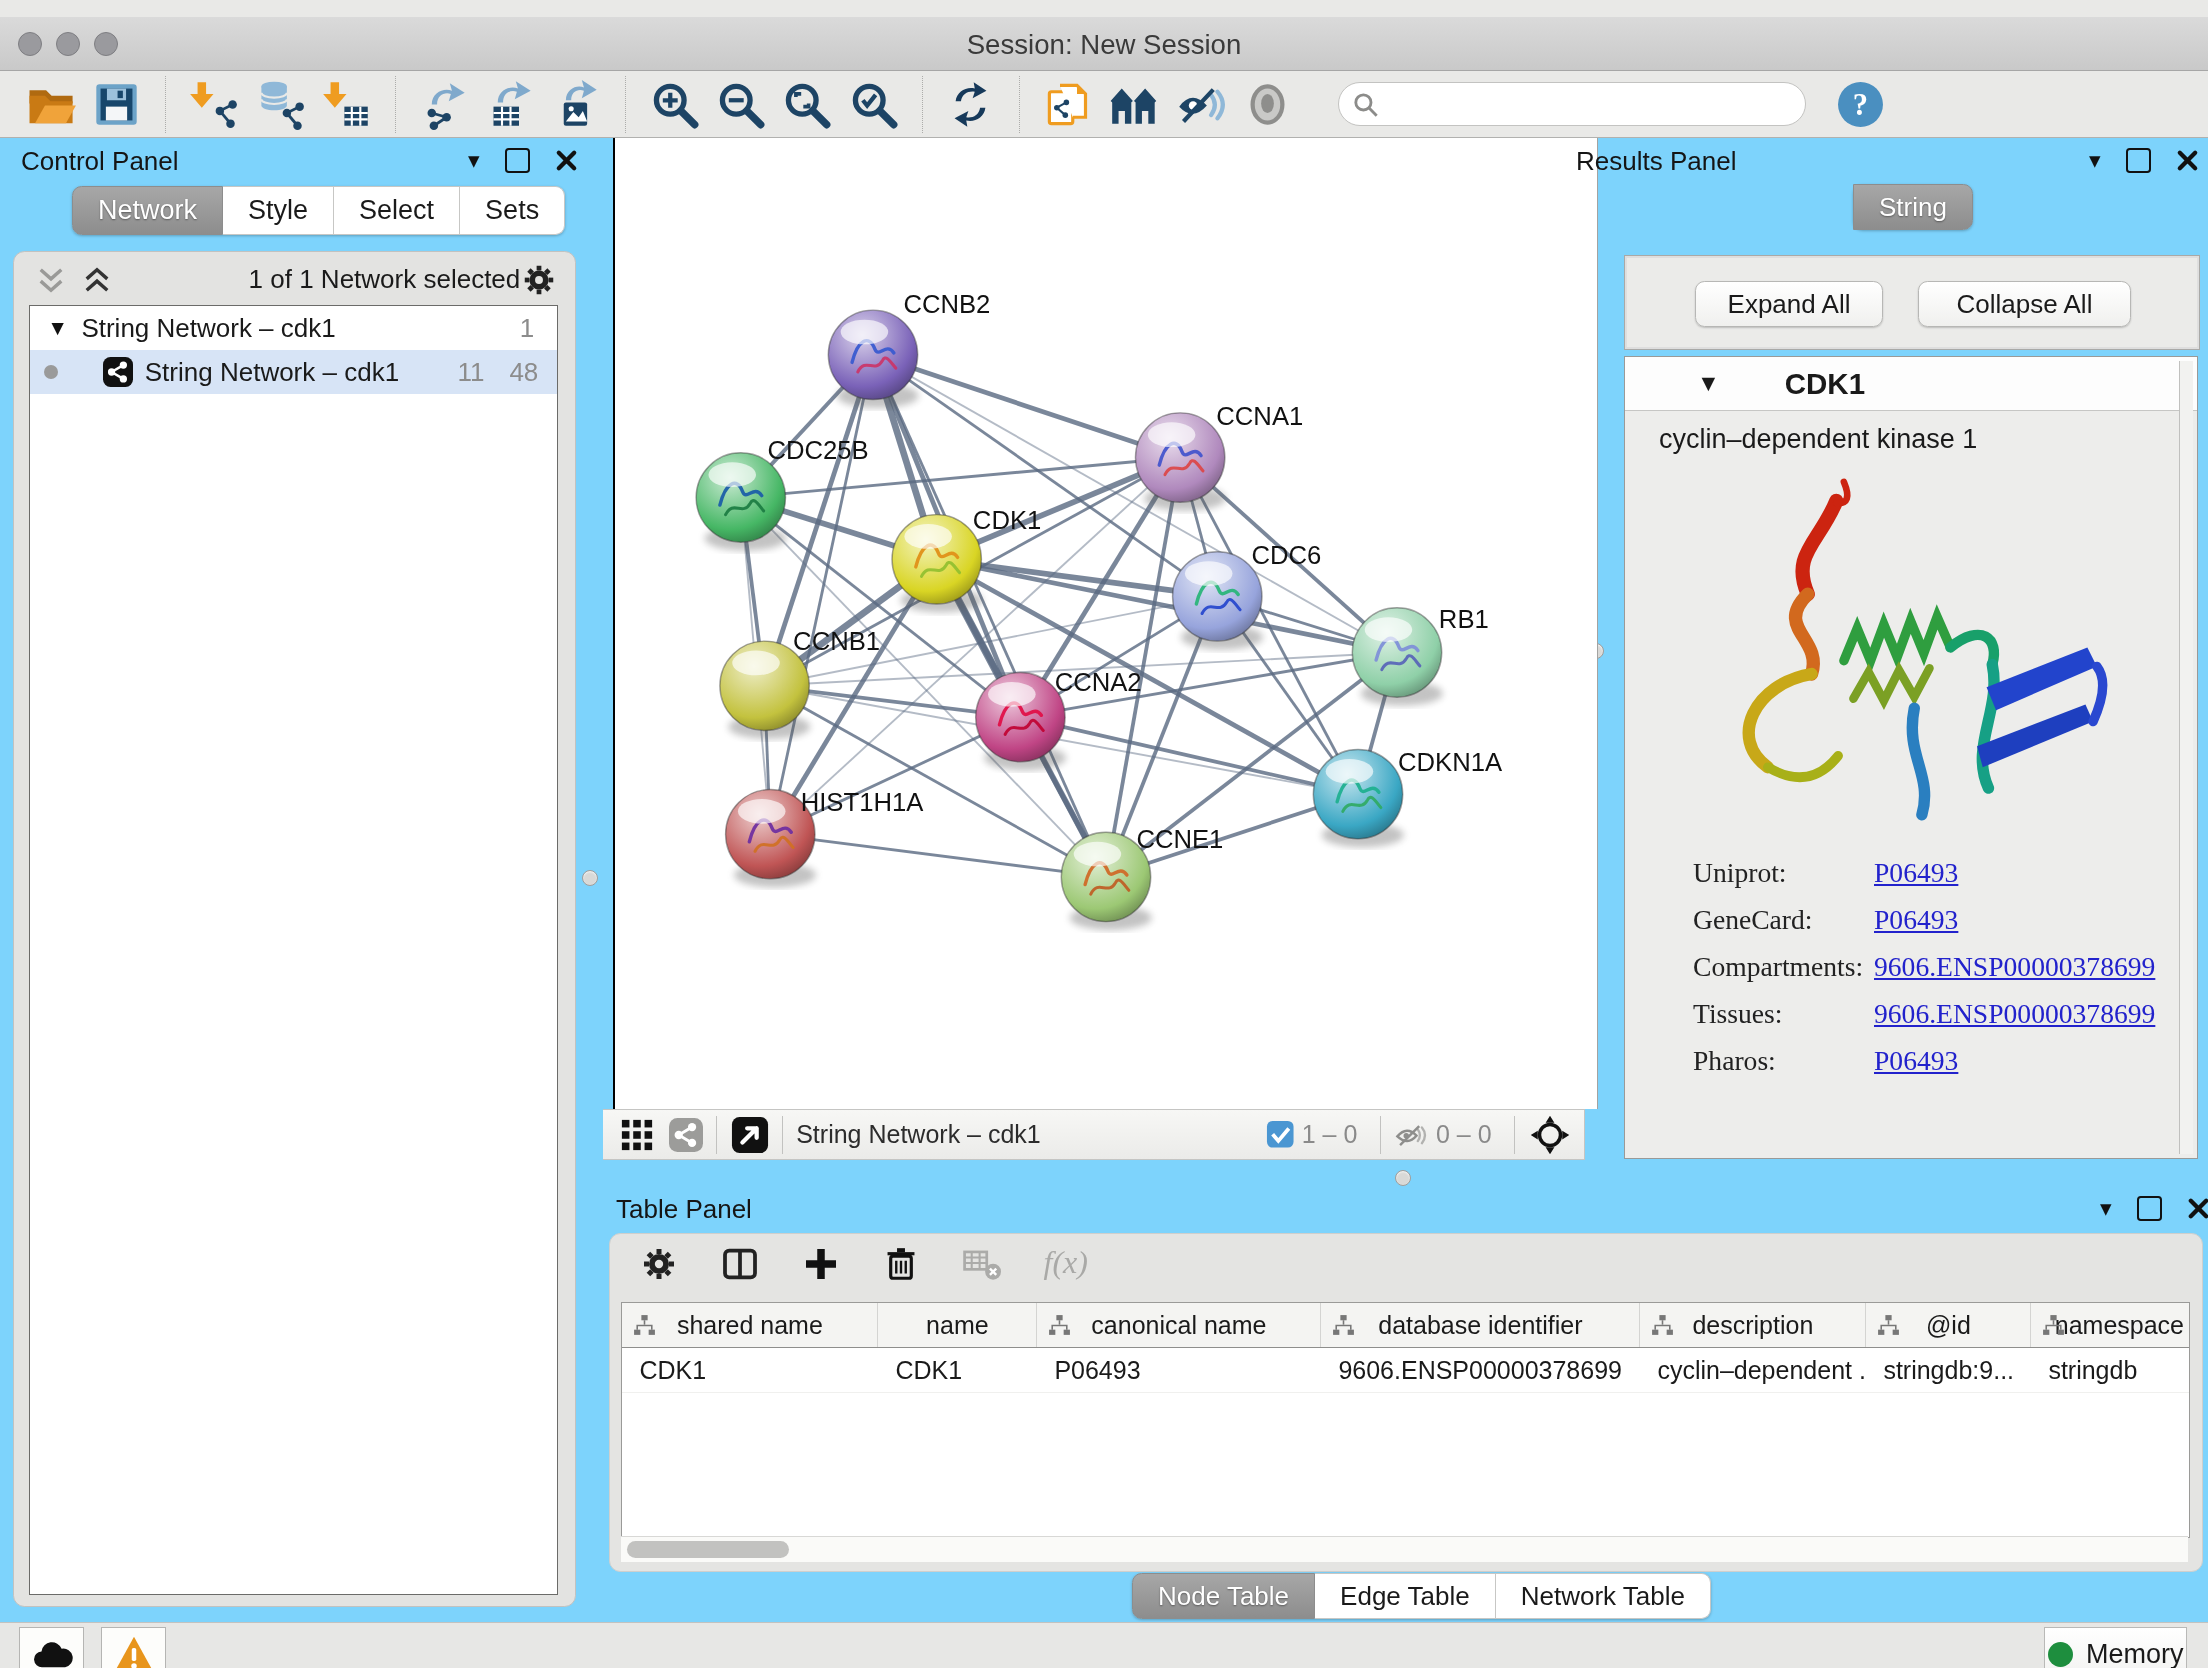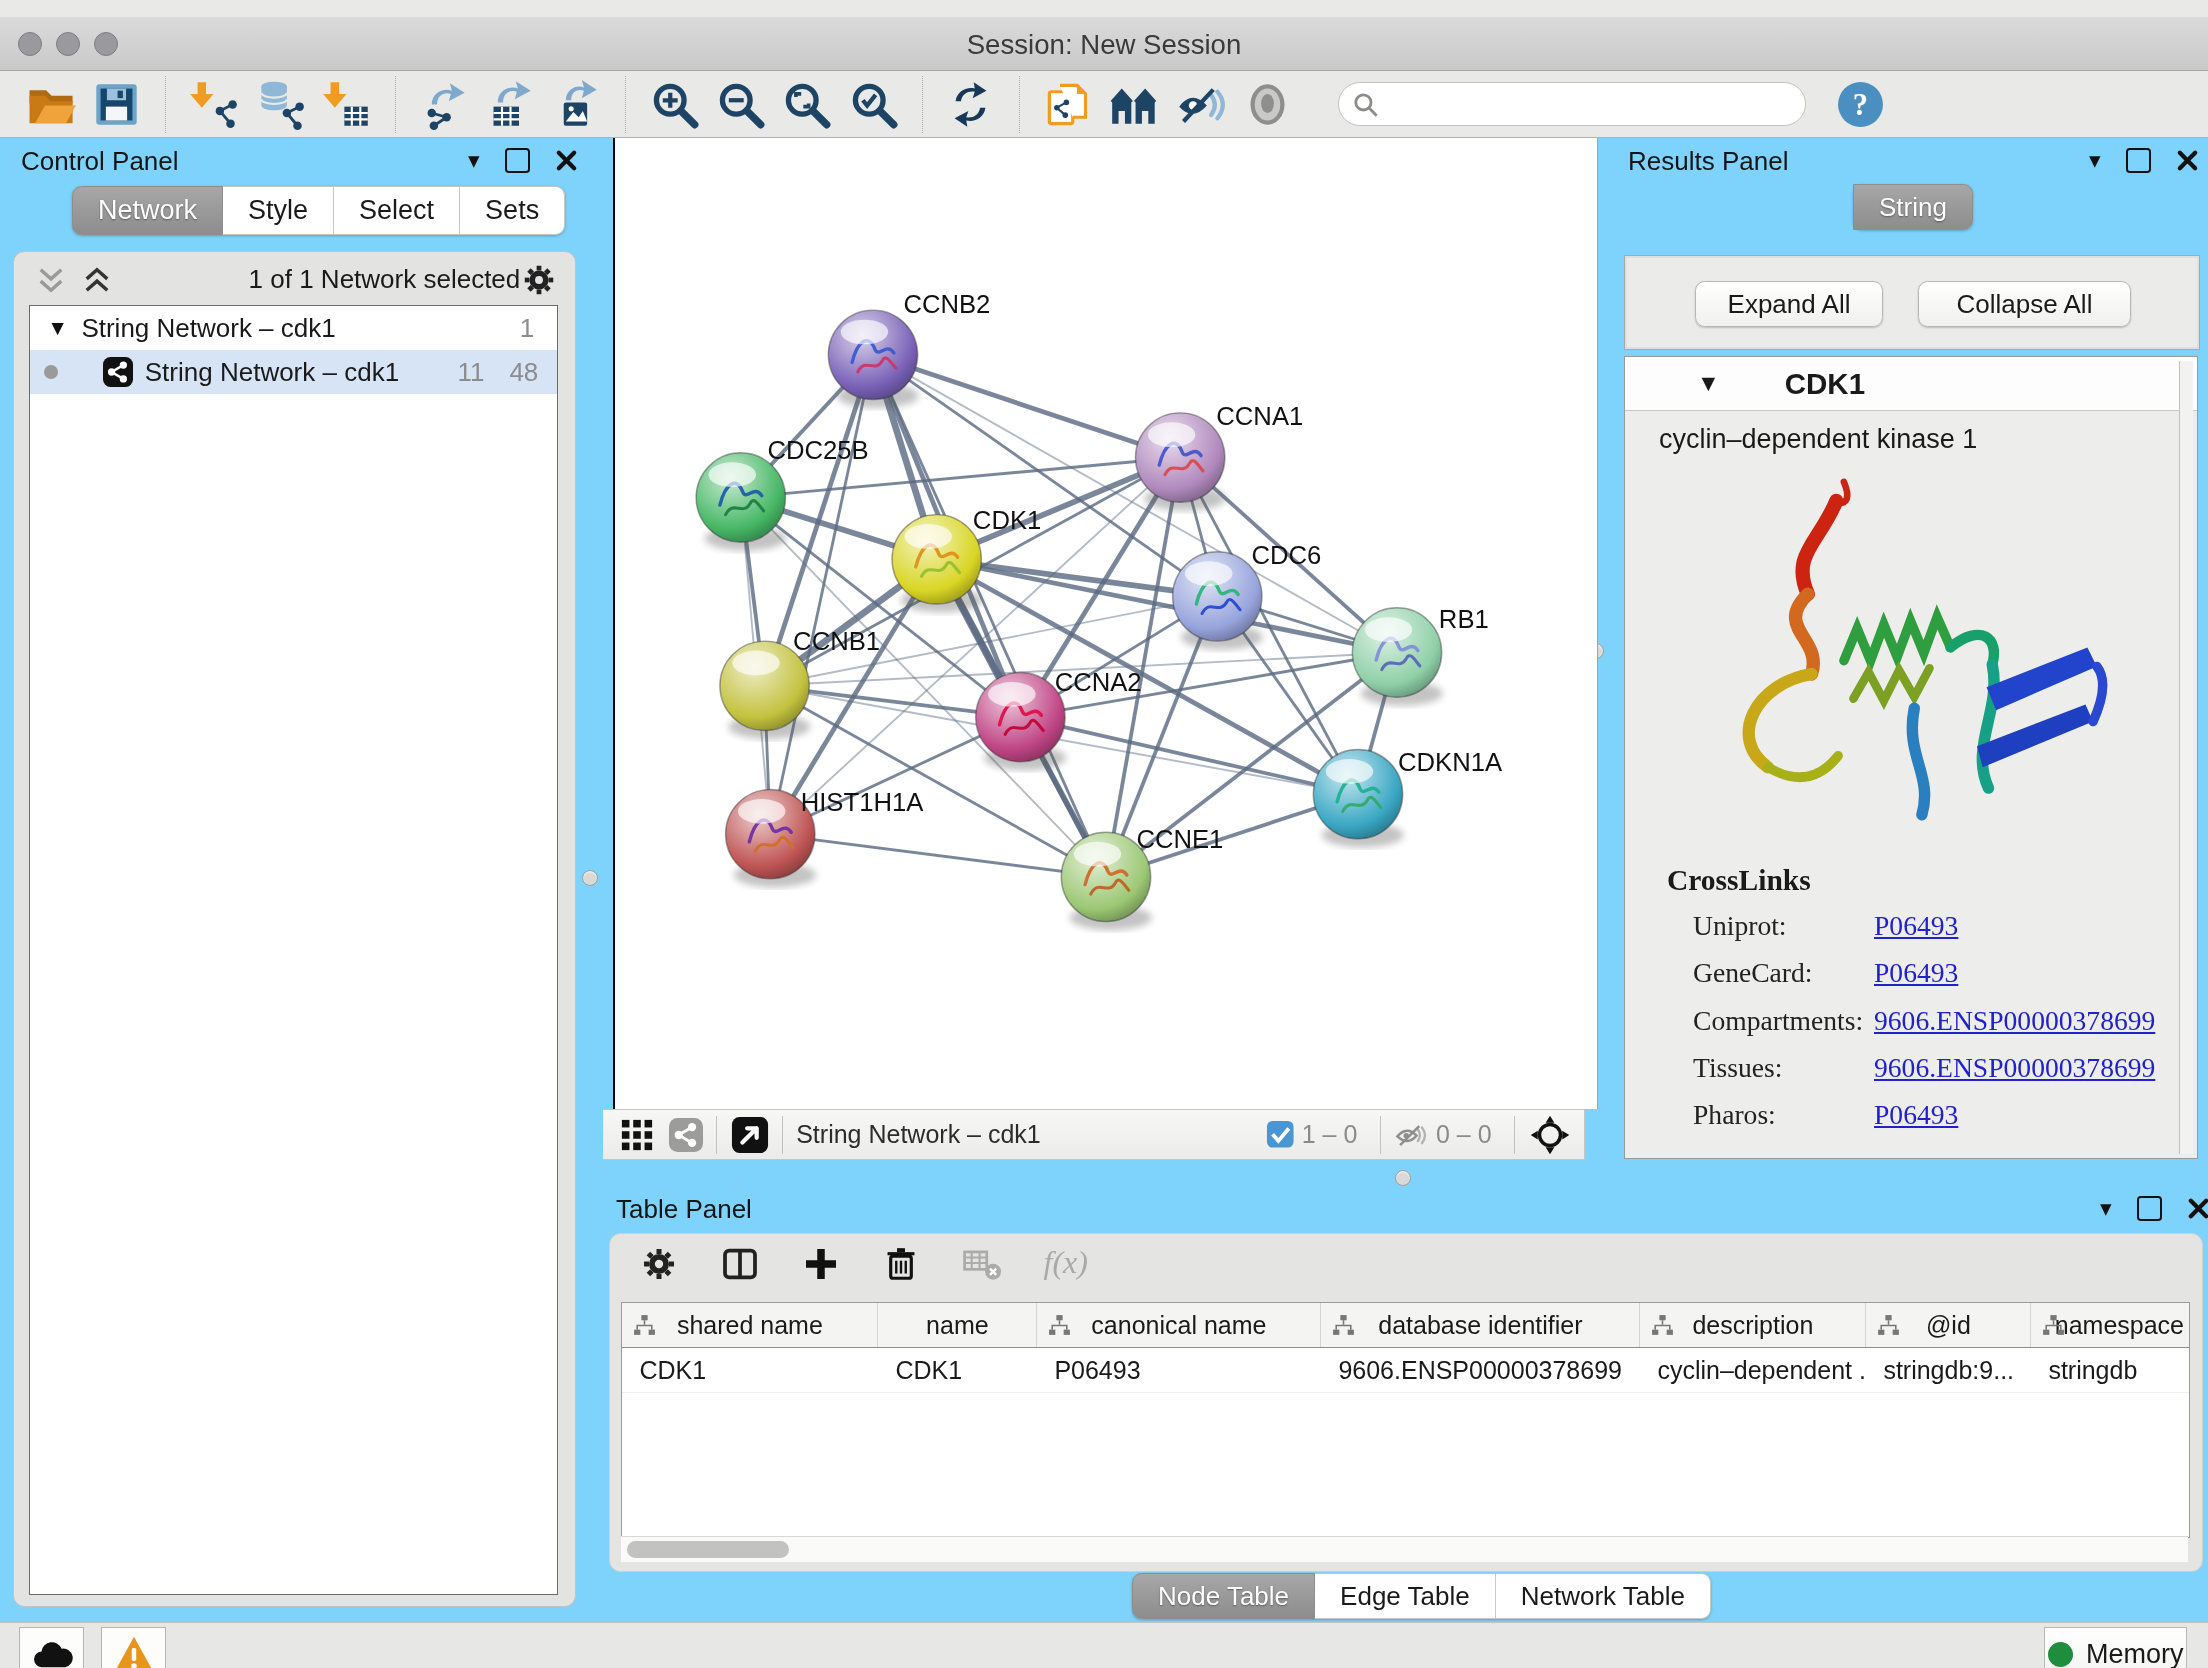--- a/index.html
+++ b/index.html
@@ -620,21 +620,21 @@
       <span class="nb-count">0 – 0</span>
       <div class="nb-sep"></div>
       <svg width="42" height="42" viewBox="0 0 48 48" style="margin-right:13.3px">
           <circle cx="24" cy="24" r="12" fill="none" stroke="#111" stroke-width="4"></circle>
           <path d="M24 2l5 8h-10zM24 46l5-8h-10zM2 24l8-5v10zM46 24l-8-5v10z" fill="#111"></path>
         </svg>
     </div>
   </div>
 
   <div>
-    <div class="phead" style="left:1628px;top:129px">Results Panel</div>
+    <div class="phead" style="left:1576px;top:129px">Results Panel</div>
     <div class="winbtns" style="left:2089px;top:131px">
       <span class="wb-tri">▾</span>
       <span class="wb-sq"></span>
       <svg width="23" height="23" viewBox="0 0 24 24">
           <path d="M4 4l16 16M20 4L4 20" stroke="#111" stroke-width="4.5" stroke-linecap="round"></path>
         </svg>
     </div>
     <div class="seg" style="position:absolute;left:1853px;top:167px;height:46px">
       <div class="tab sel" style="font-size:26px">String</div>
     </div>
@@ -660,21 +660,20 @@
           <polyline points="196,250 212,222 228,252 244,220 260,248 276,218" stroke="#7ba024" stroke-width="9"></polyline>
           <path d="M298 196 C 330 170, 350 186, 342 214" stroke="#18a06a" stroke-width="11"></path>
           <path d="M342 214 C 352 262, 318 300, 338 344" stroke="#16a085" stroke-width="12"></path>
           <path d="M260 260 C 250 310, 280 330, 268 372" stroke="#2a7fc0" stroke-width="12"></path>
         </g>
         <polygon points="336,238 442,196 452,216 346,262" fill="#2244cc"></polygon>
         <polygon points="326,300 440,256 448,274 332,322" fill="#1e3fbf"></polygon>
         <path d="M452 216 q14 18 -4 58" stroke="#2a48d0" stroke-width="10" fill="none" stroke-linecap="round"></path>
       </svg>
       <div class="xl">
-        <div class="xl-title">CrossLinks</div>
         <div id="crosslinks">
             <div class="xl-row">
               <span class="xl-label">Uniprot:</span>
               <span class="xl-link">P06493</span>
             </div>
             <div class="xl-row">
               <span class="xl-label">GeneCard:</span>
               <span class="xl-link">P06493</span>
             </div>
             <div class="xl-row">

